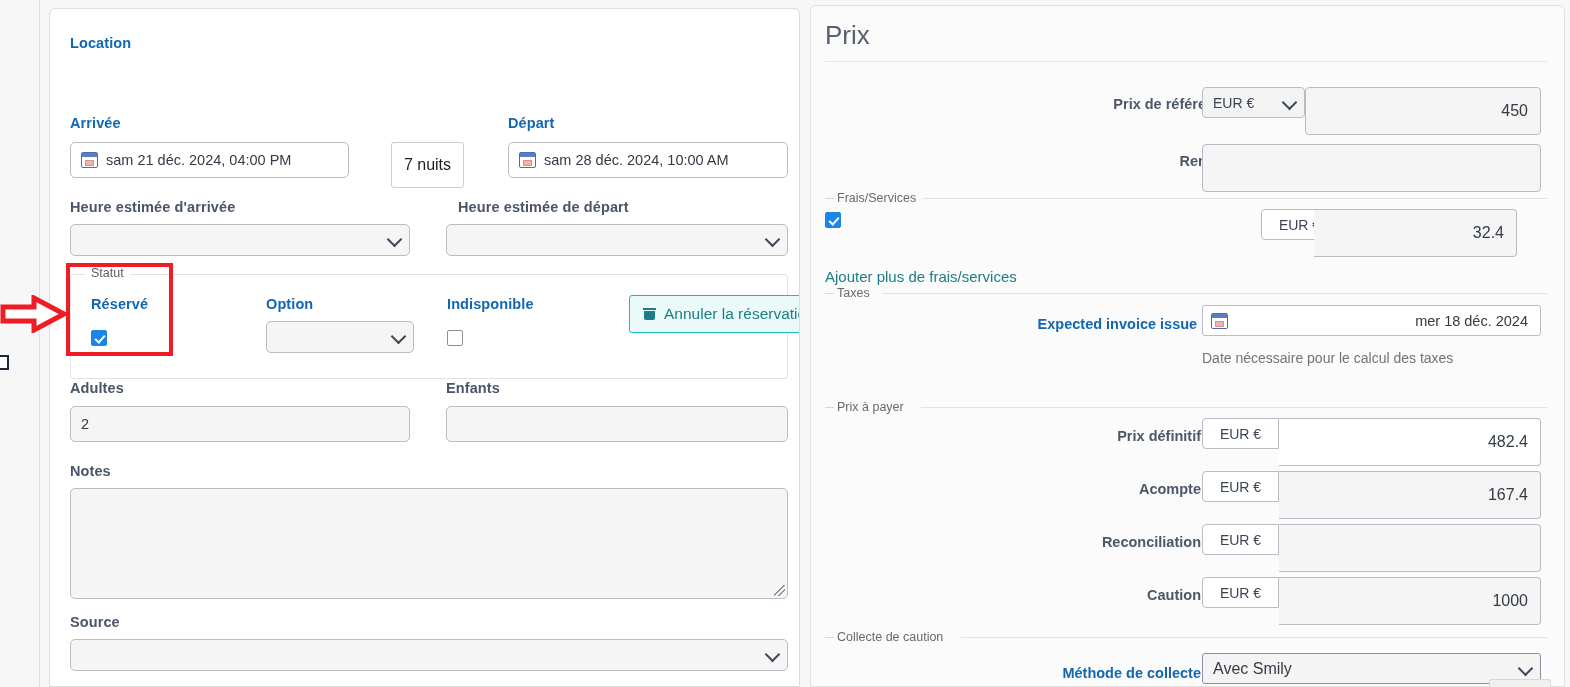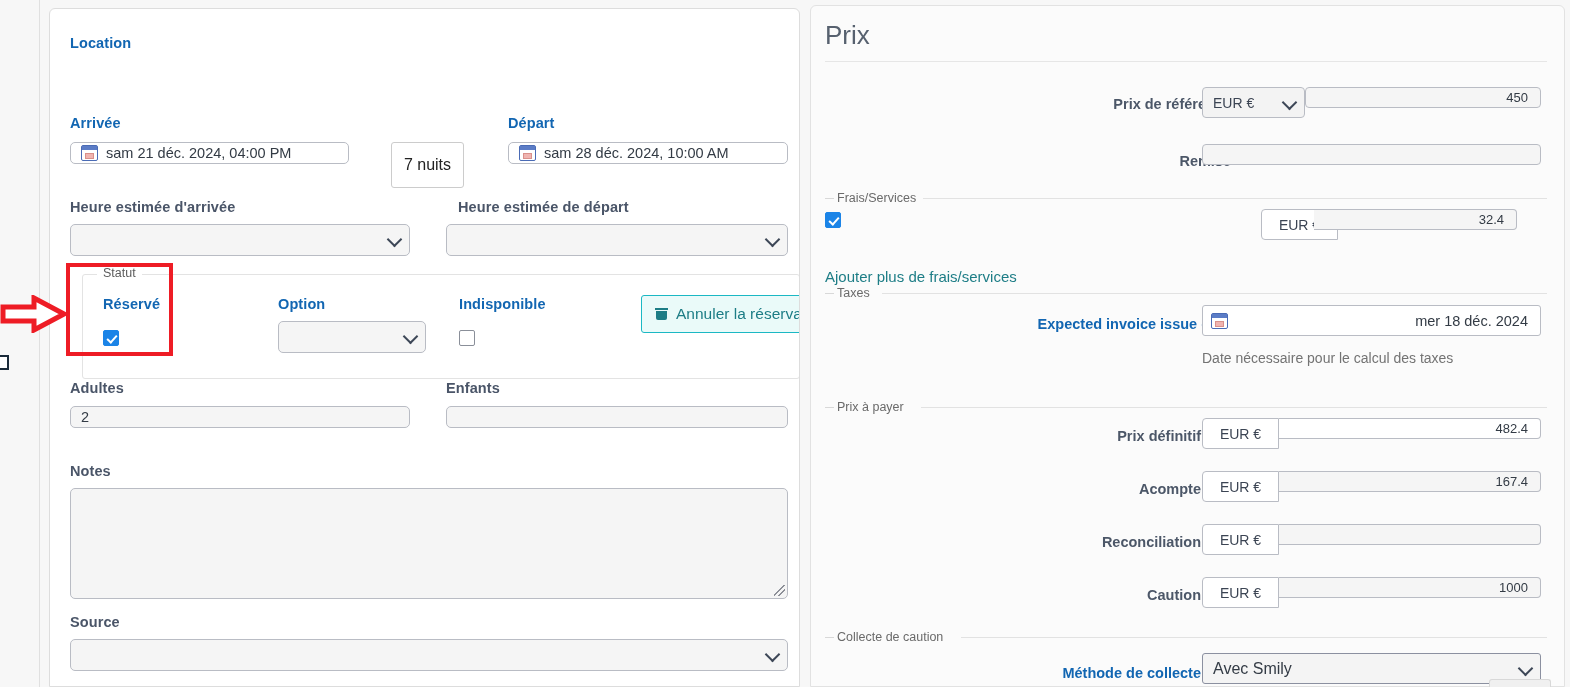--- a/index.html
+++ b/index.html
@@ -50,21 +50,21 @@
   .lbl {
     font-size: 14.5px;
     font-weight: bold;
     color: #1266b2;
     letter-spacing: .1px;
   }
   .lbl.dark { color: #4a5568; }
 
   .field-inp {
     box-sizing: border-box;
-    height: 22px;
+    height: 36px;
     border: 1px solid #b9bcc4;
     border-radius: 5px;
     background: #f5f5f5;
     font-size: 14.5px;
     color: #333b45;
     padding: 0 10px;
     display: flex;
     align-items: center;
   }
   .field-sel {
@@ -123,21 +123,20 @@
     color: #222;
     display: flex; align-items: center; justify-content: center;
   }
 
   
   .group {
     position: absolute;
     box-sizing: border-box;
     border: 1px solid #e3e3e3;
     border-radius: 3px;
-    margin-left: 12px;
   }
   .group-legend {
     position: absolute;
     top: -9px; left: 14px;
     background: #ffffff;
     padding: 0 6px;
     font-size: 12.5px;
     color: #5c5c5c;
   }
 
@@ -261,26 +260,26 @@
   .cur-box.sel {
     border-radius: 4px;
     background: #f3f3f3;
     padding-right: 20px;
     justify-content: flex-start;
     padding-left: 10px;
   }
   .val-box {
     position: absolute;
     box-sizing: border-box;
-    height: 21px;
+    height: 48px;
     border: 1px solid #b9bcc4;
     border-left: none;
     border-radius: 0 4px 4px 0;
     background: #f5f5f5;
-    font-size: 13px;
+    font-size: 16px;
     color: #333b45;
     display: flex; align-items: center; justify-content: flex-end;
     padding-right: 12px;
   }
   .val-box.white { background: #ffffff; }
   .val-box.solo {
     border-left: 1px solid #b9bcc4;
     border-radius: 4px;
   }
   .date-box {

